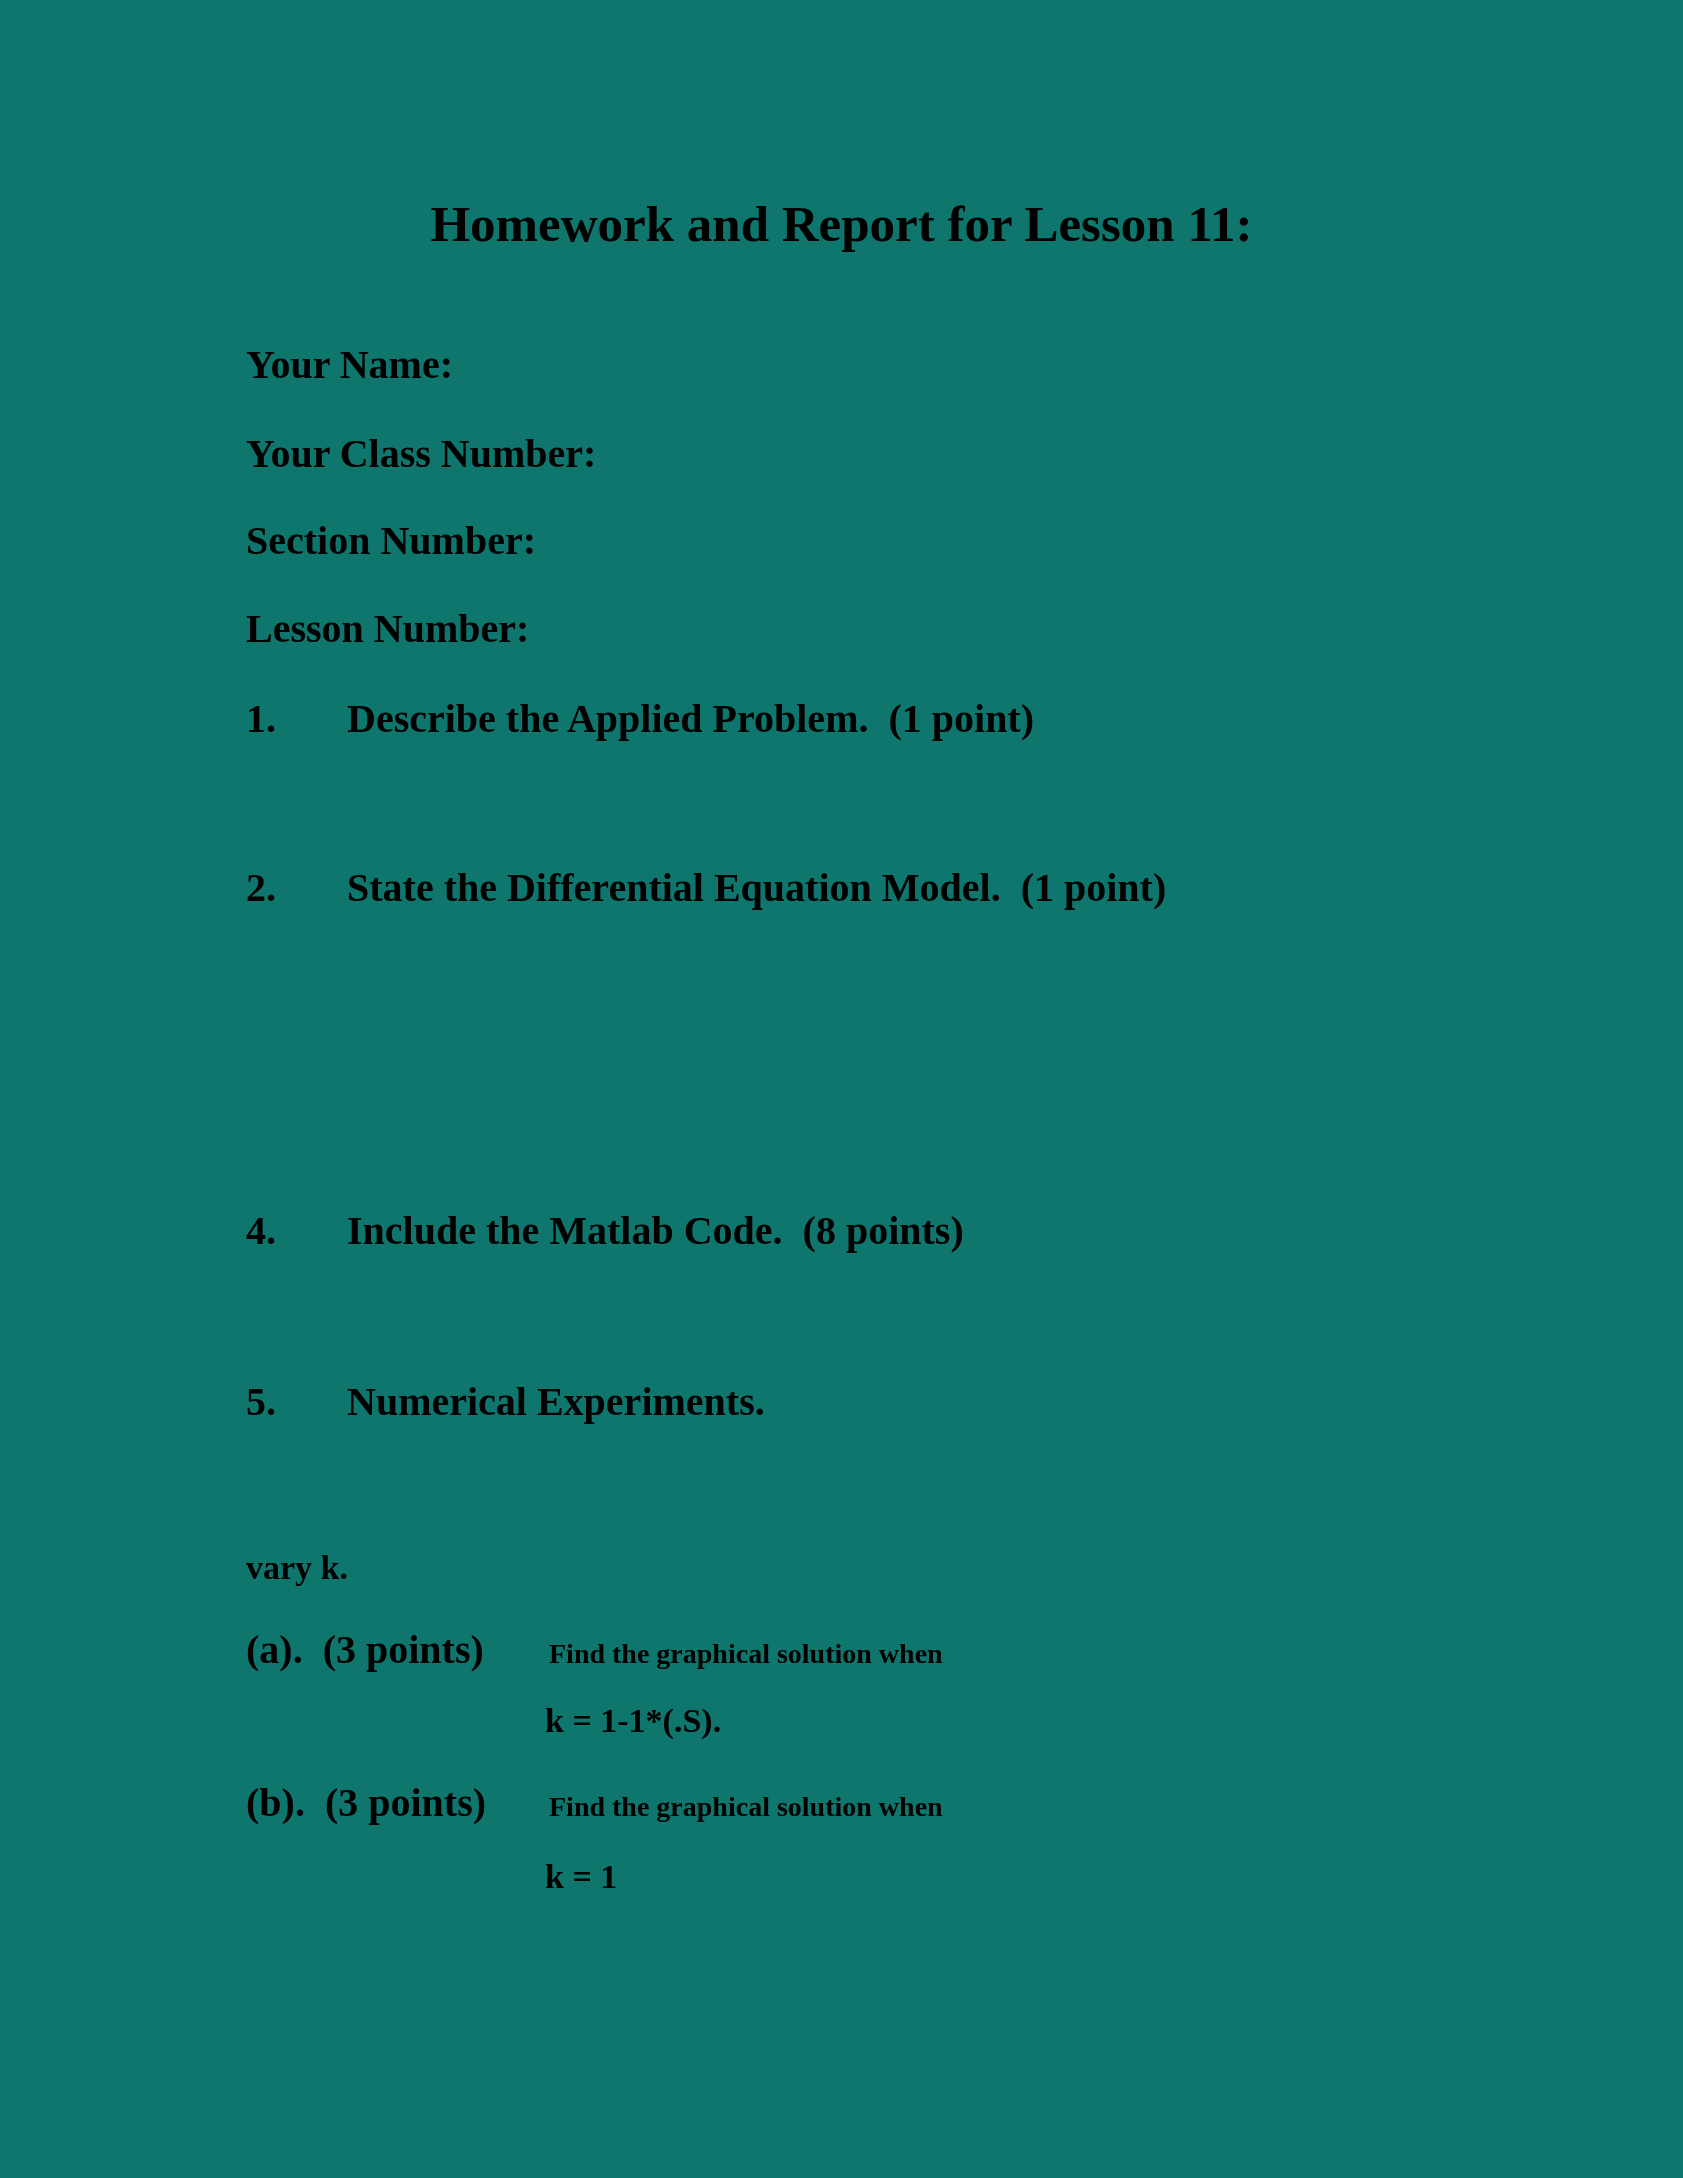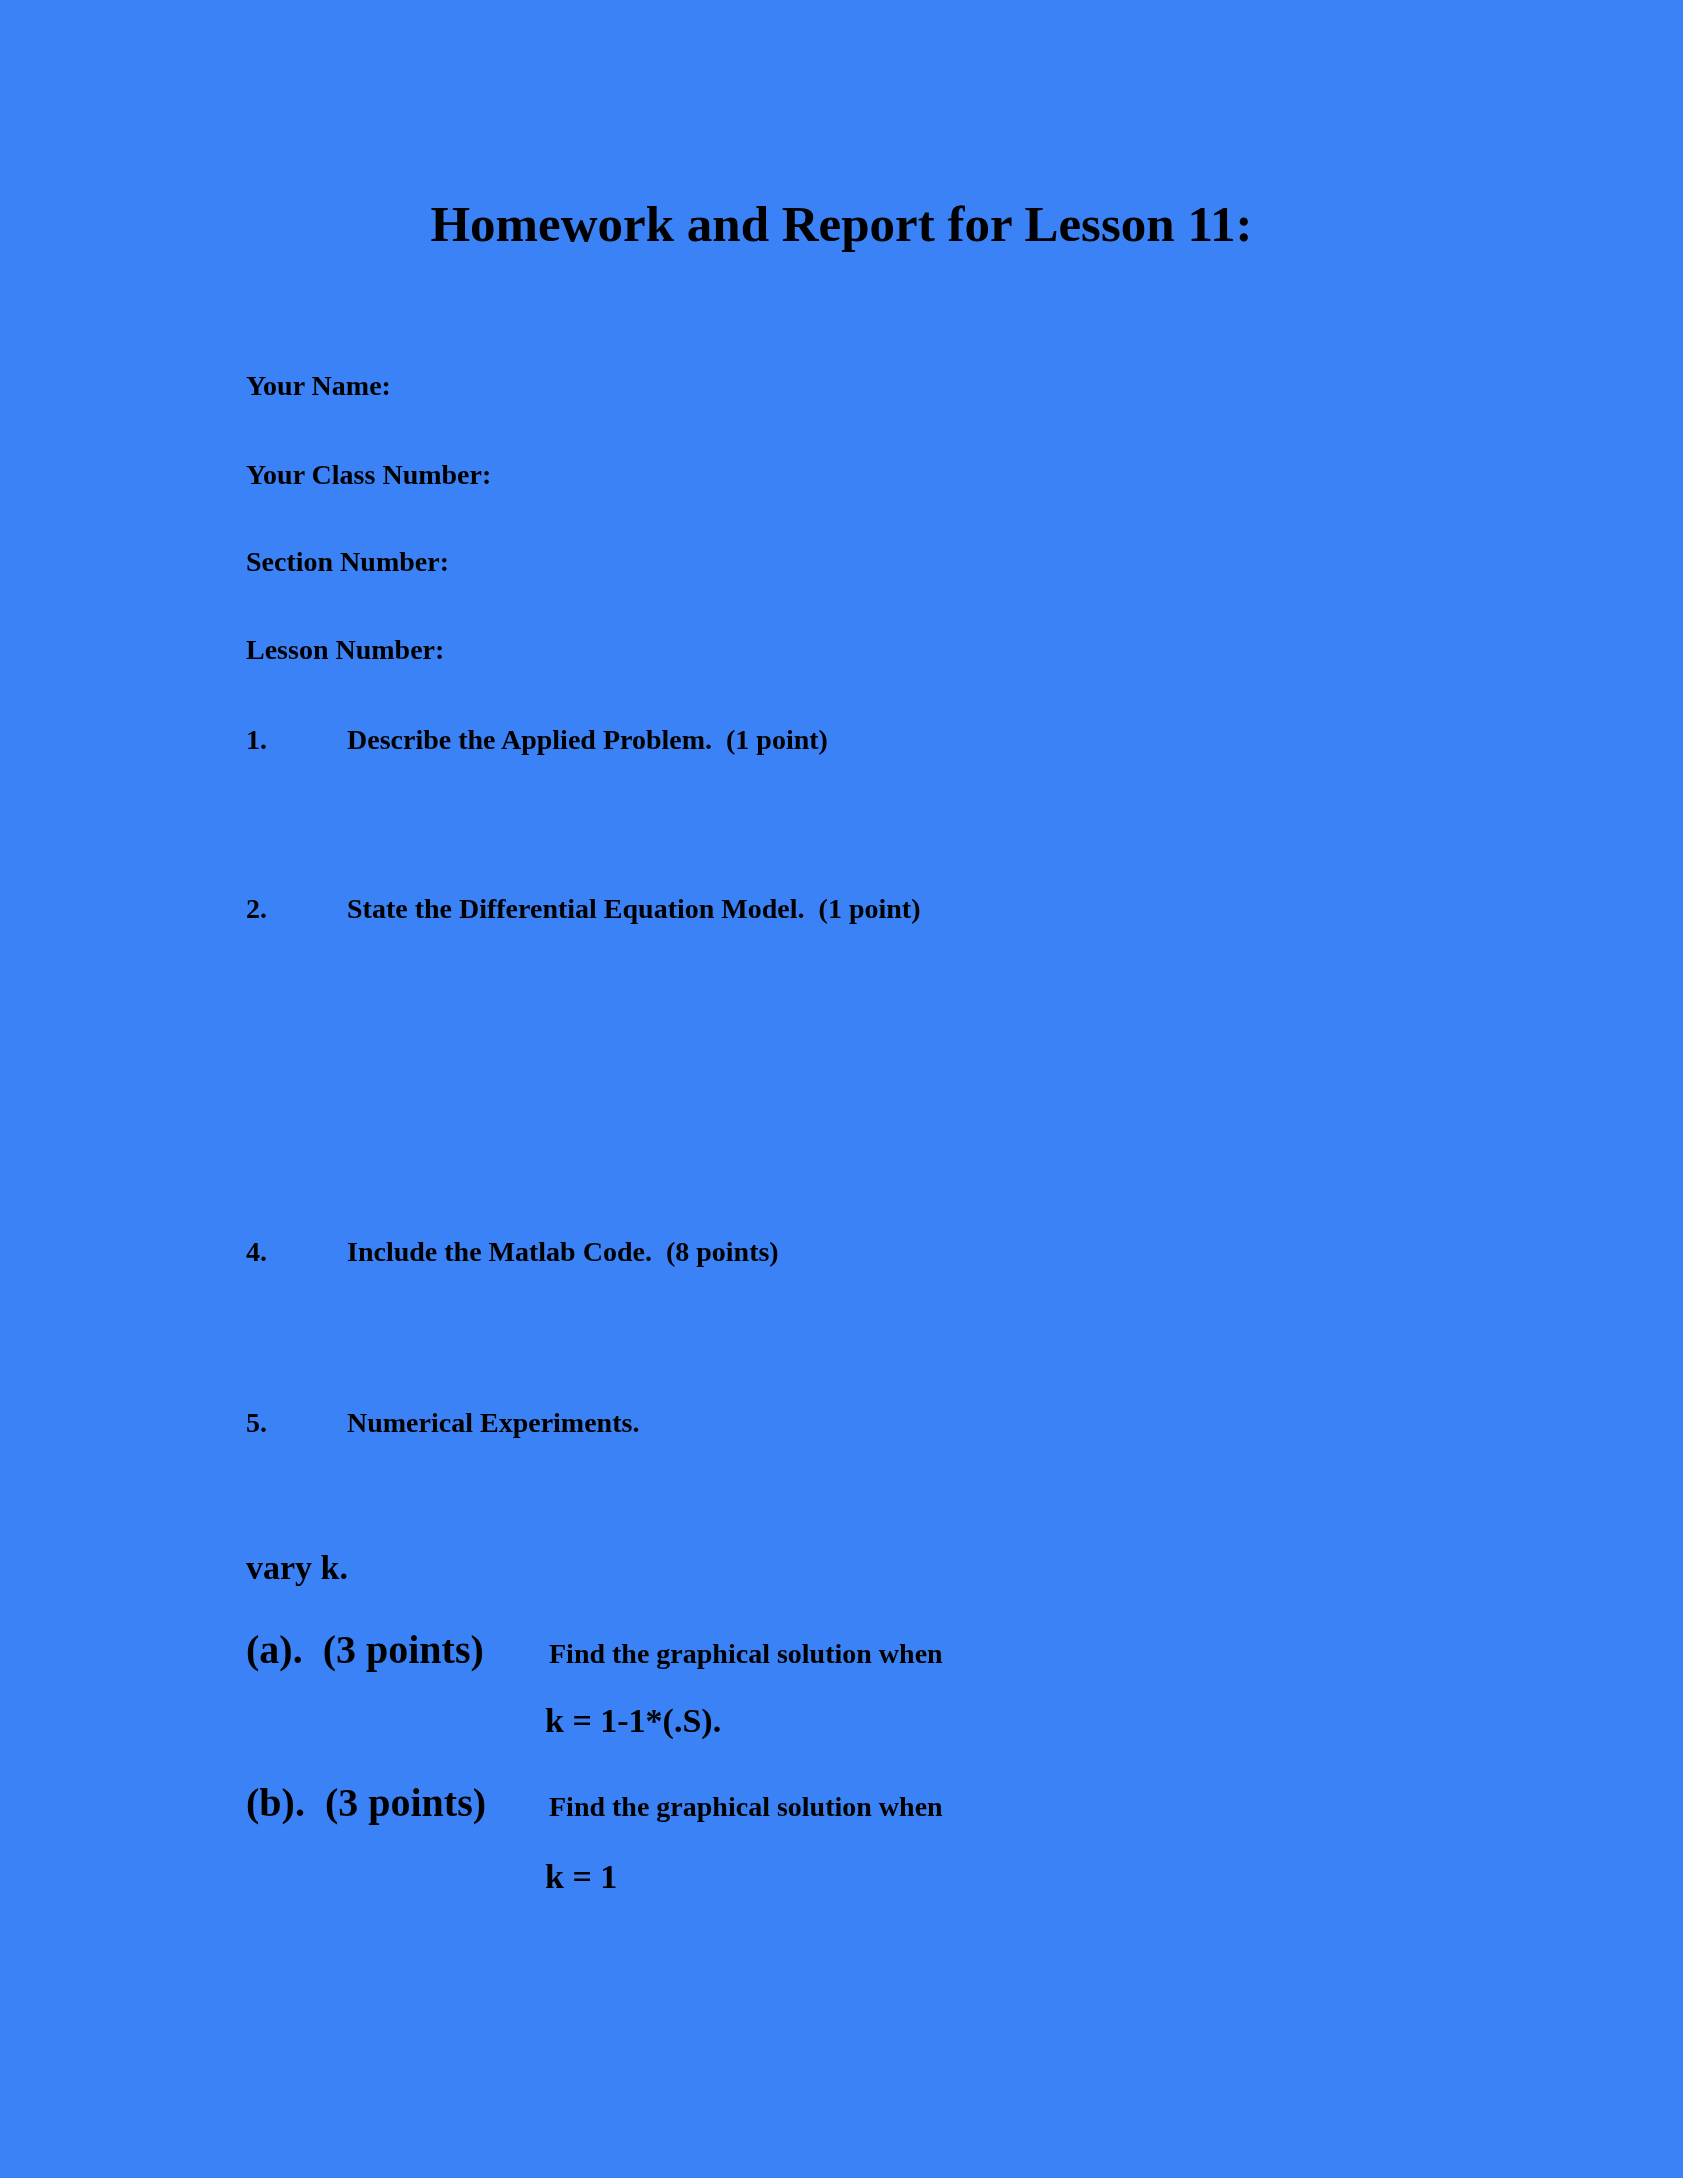--- a/index.html
+++ b/index.html
@@ -4,21 +4,21 @@
 <style>
   html, body {
     margin: 0;
     padding: 0;
     background: #ffffff;
   }
   .page {
     position: relative;
     width: 1683px;
     height: 2178px;
-    background: #3b82f6;
+    background: #0f766e;
     color: #000000;
     font-family: "Liberation Serif", "DejaVu Serif", serif;
     font-weight: bold;
     overflow: hidden;
   }
   .line {
     position: absolute;
     left: 246px;
     white-space: pre;
     line-height: 1.2;
@@ -28,22 +28,21 @@
     top: 195px;
     left: 0;
     width: 100%;
     margin: 0;
     text-align: center;
     font-size: 51px;
     font-weight: bold;
     white-space: pre;
   }
   .field, .item {
-    font-size: 28px;
-    margin-top: 28px;
+    font-size: 40px;
   }
   .num {
     display: inline-block;
     width: 101px;
   }
   .small {
     font-size: 34px;
   }
   .part-label {
     display: inline-block;

